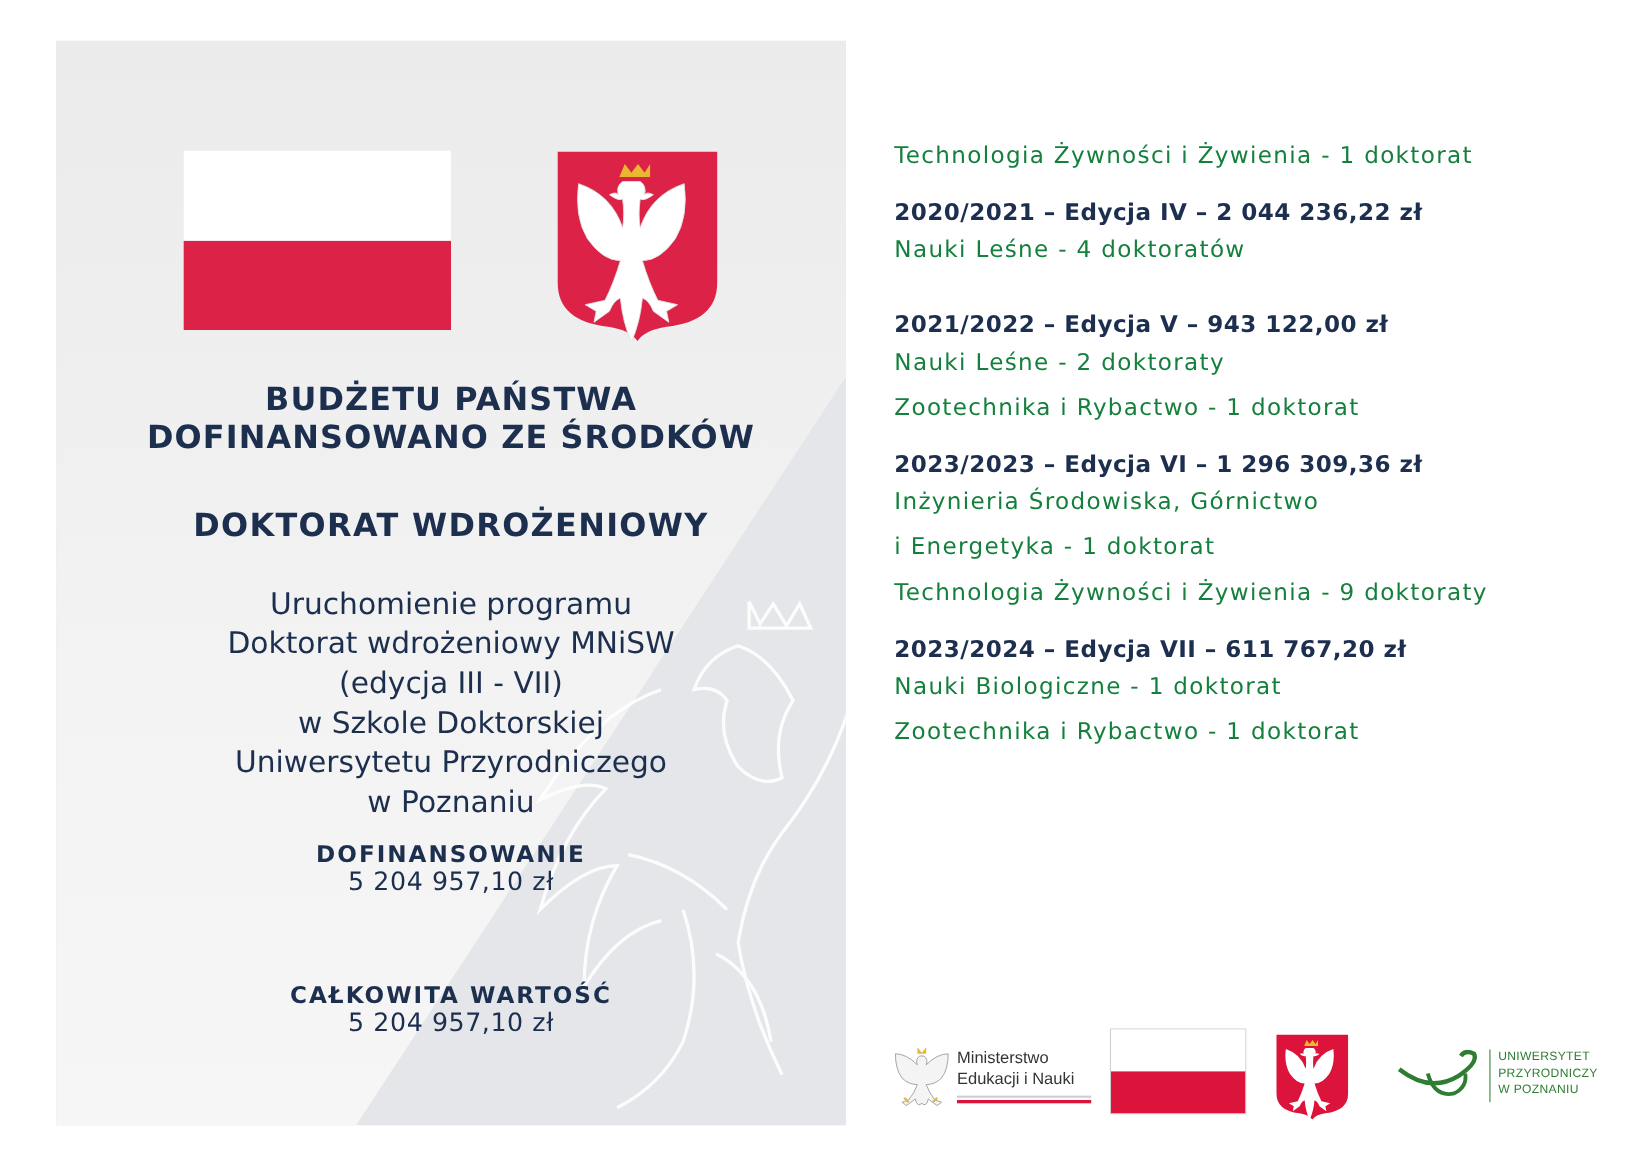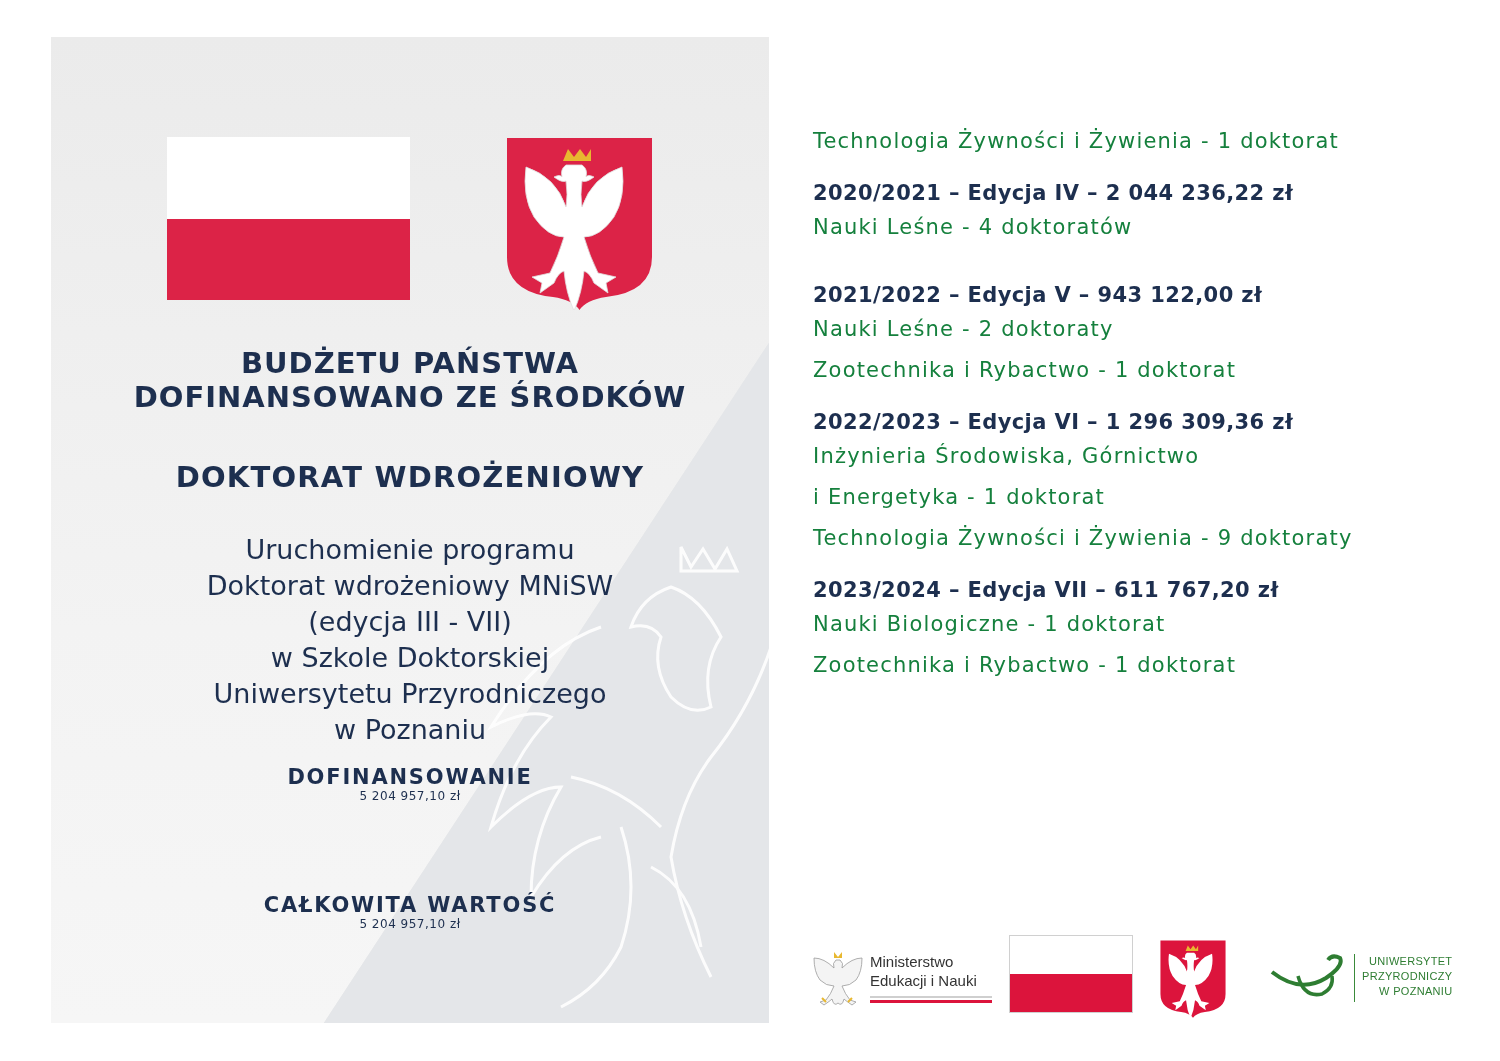--- a/index.html
+++ b/index.html
@@ -26,40 +26,40 @@
   .flag-big .w { height:50%; background:#ffffff; }
   .flag-big .r { height:50%; background:#dc2347; }
   .emblem-big { position:absolute; left:506px; top:137px; width:147px; height:173px; }
 
   .center-col { position:absolute; left:51px; width:718px; text-align:center; }
   .h1 { top:346px; font-weight:bold; font-size:29px; line-height:34px; letter-spacing:1px; color:#1d2f4f; }
   .h2 { top:460px; font-weight:bold; font-size:29px; line-height:34px; letter-spacing:1.2px; color:#1d2f4f; }
   .desc { top:532px; font-size:27px; line-height:36px; color:#1d2f4f; }
   .desc div { white-space:nowrap; }
   .lbl { font-weight:bold; font-size:21px; letter-spacing:1.8px; color:#1d2f4f; }
-  .val { font-size:12px; letter-spacing:.5px; color:#1d2f4f; }
+  .val { font-size:23px; letter-spacing:.5px; color:#1d2f4f; }
   .f1 { top:765px; } .f2 { top:893px; }
 
   .right { position:absolute; left:813px; top:128px; width:660px; }
   .ed { margin-bottom:0; }
   .ed-title { font-weight:bold; font-size:21px; line-height:26px; letter-spacing:.4px; color:#1d2f4f; margin-bottom:8px; white-space:nowrap; }
   .ed-line { font-size:21px; line-height:26px; letter-spacing:1.2px; color:#15803d; margin-bottom:15px; white-space:nowrap; }
 
   .logos { position:absolute; top:930px; left:810px; width:660px; height:90px; }
   .ministry { position:absolute; left:2px; top:18px; width:190px; height:60px; }
   .ministry .txt { position:absolute; left:58px; top:4px; font-family:"Liberation Sans", sans-serif; font-size:15px; line-height:19px; color:#333; }
   .ministry .bar1 { position:absolute; left:58px; top:48px; width:122px; height:2px; background:#cfcfcf; }
   .ministry .bar2 { position:absolute; left:58px; top:52px; width:122px; height:3px; background:#dc143c; }
   .flag-small { position:absolute; left:199px; top:5px; width:122px; height:76px; border:1px solid #d0d0d0; }
   .flag-small .w { height:50%; background:#fff; }
   .flag-small .r { height:50%; background:#dc143c; }
   .emblem-small { position:absolute; left:350px; top:10px; width:66px; height:78px; }
   .up-logo { position:absolute; left:460px; top:18px; width:200px; height:60px; }
   .up-logo .line { position:absolute; left:84px; top:6px; width:1px; height:48px; background:#3a8a3a; }
-  .up-logo .txt { position:absolute; left:92px; top:6px; font-family:"Liberation Sans", sans-serif; font-size:11px; line-height:15px; color:#2e7d32; letter-spacing:.3px;text-align:right; }
+  .up-logo .txt { position:absolute; left:92px; top:6px; font-family:"Liberation Sans", sans-serif; font-size:11px; line-height:15px; color:#2e7d32; letter-spacing:.3px; }
 </style>
 </head>
 <body>
 
 <div class="left-panel">
   <div class="diag"></div>
   <div class="shade"></div>
   <svg class="eagle-watermark" viewBox="0 0 330 500" fill="none" stroke="#ffffff" stroke-width="3">
     <path d="M230 20 l10 20 l12 -18 l12 20 l12 -20 l10 22 l-56 0 z"></path>
     <path d="M220 60 q-30 10 -40 40 q20 -5 30 10 q-10 30 10 60 q20 20 40 10 q-10 -40 10 -70 q-20 -40 -50 -50 z"></path>
@@ -115,21 +115,21 @@
   <div class="ed" style="margin-bottom:42px">
     <div class="ed-title">2020/2021 – Edycja IV – 2 044 236,22 zł</div>
     <div class="ed-line">Nauki Leśne - 4 doktoratów</div>
   </div>
   <div class="ed" style="margin-bottom:26px">
     <div class="ed-title">2021/2022 – Edycja V – 943 122,00 zł</div>
     <div class="ed-line">Nauki Leśne - 2 doktoraty</div>
     <div class="ed-line">Zootechnika i Rybactwo - 1 doktorat</div>
   </div>
   <div class="ed" style="margin-bottom:26px">
-    <div class="ed-title">2022/2023 – Edycja VI – 1 296 309,36 zł</div>
+    <div class="ed-title">2023/2023 – Edycja VI – 1 296 309,36 zł</div>
     <div class="ed-line">Inżynieria Środowiska, Górnictwo</div>
     <div class="ed-line">i Energetyka - 1 doktorat</div>
     <div class="ed-line">Technologia Żywności i Żywienia - 9 doktoraty</div>
   </div>
   <div class="ed">
     <div class="ed-title">2023/2024 – Edycja VII – 611 767,20 zł</div>
     <div class="ed-line">Nauki Biologiczne - 1 doktorat</div>
     <div class="ed-line">Zootechnika i Rybactwo - 1 doktorat</div>
   </div>
 </div>

